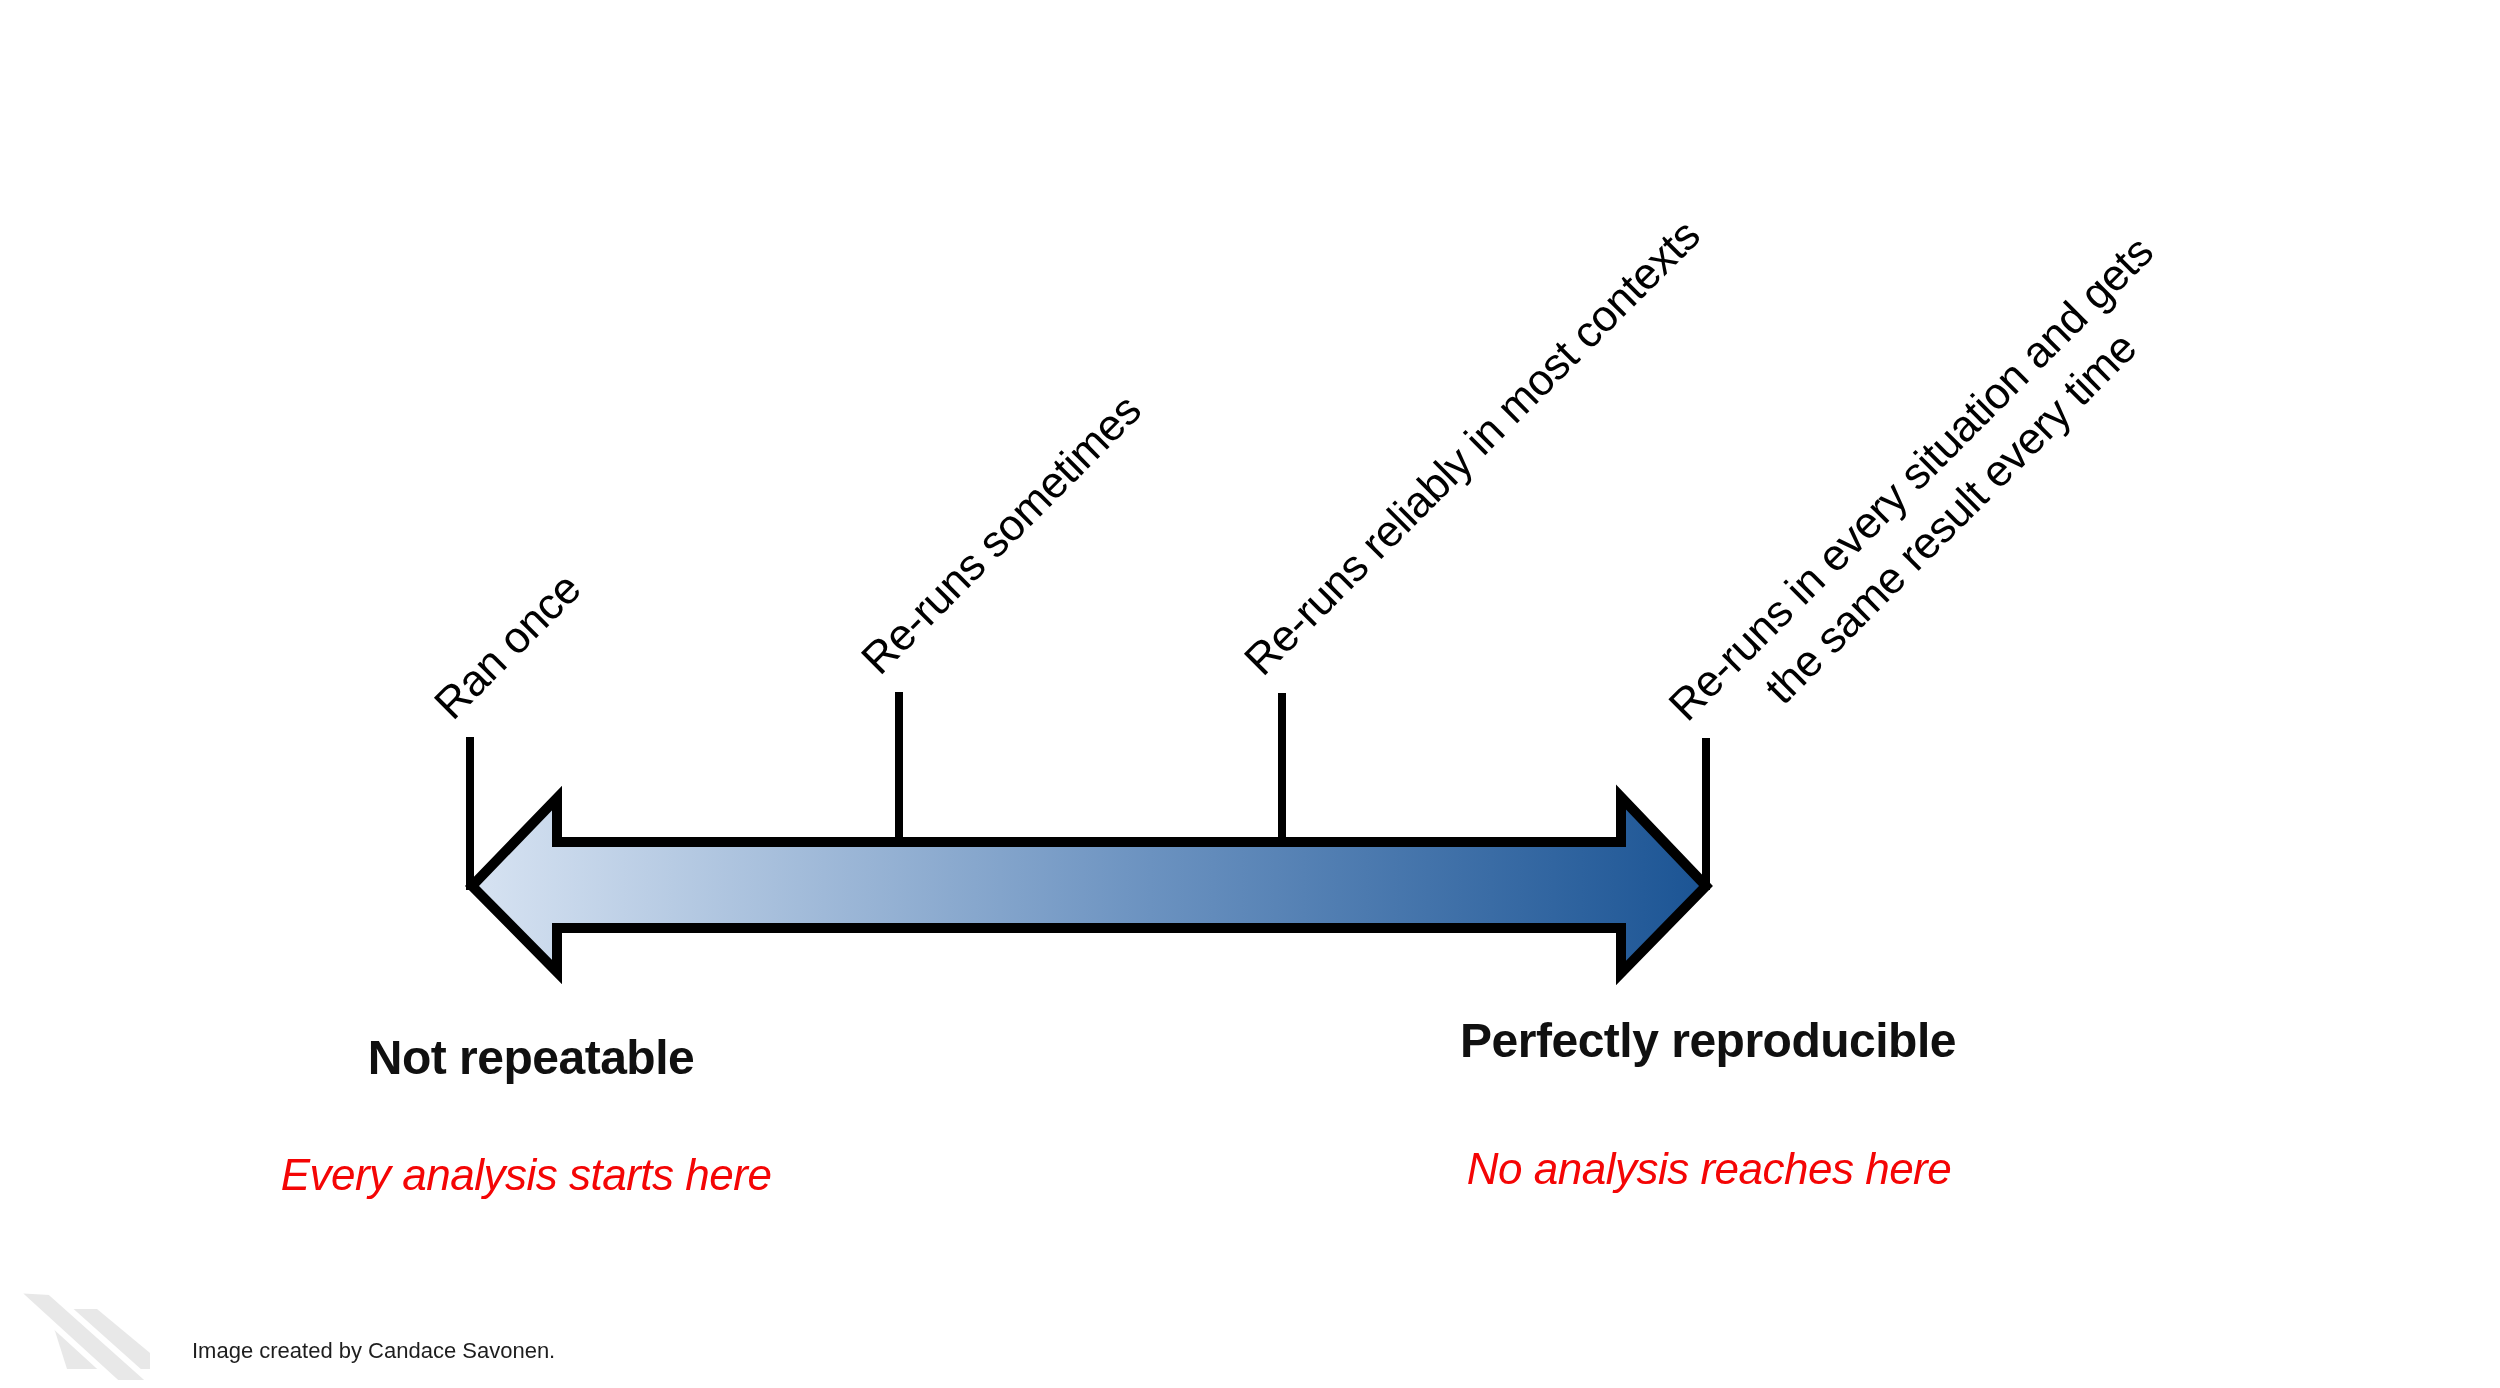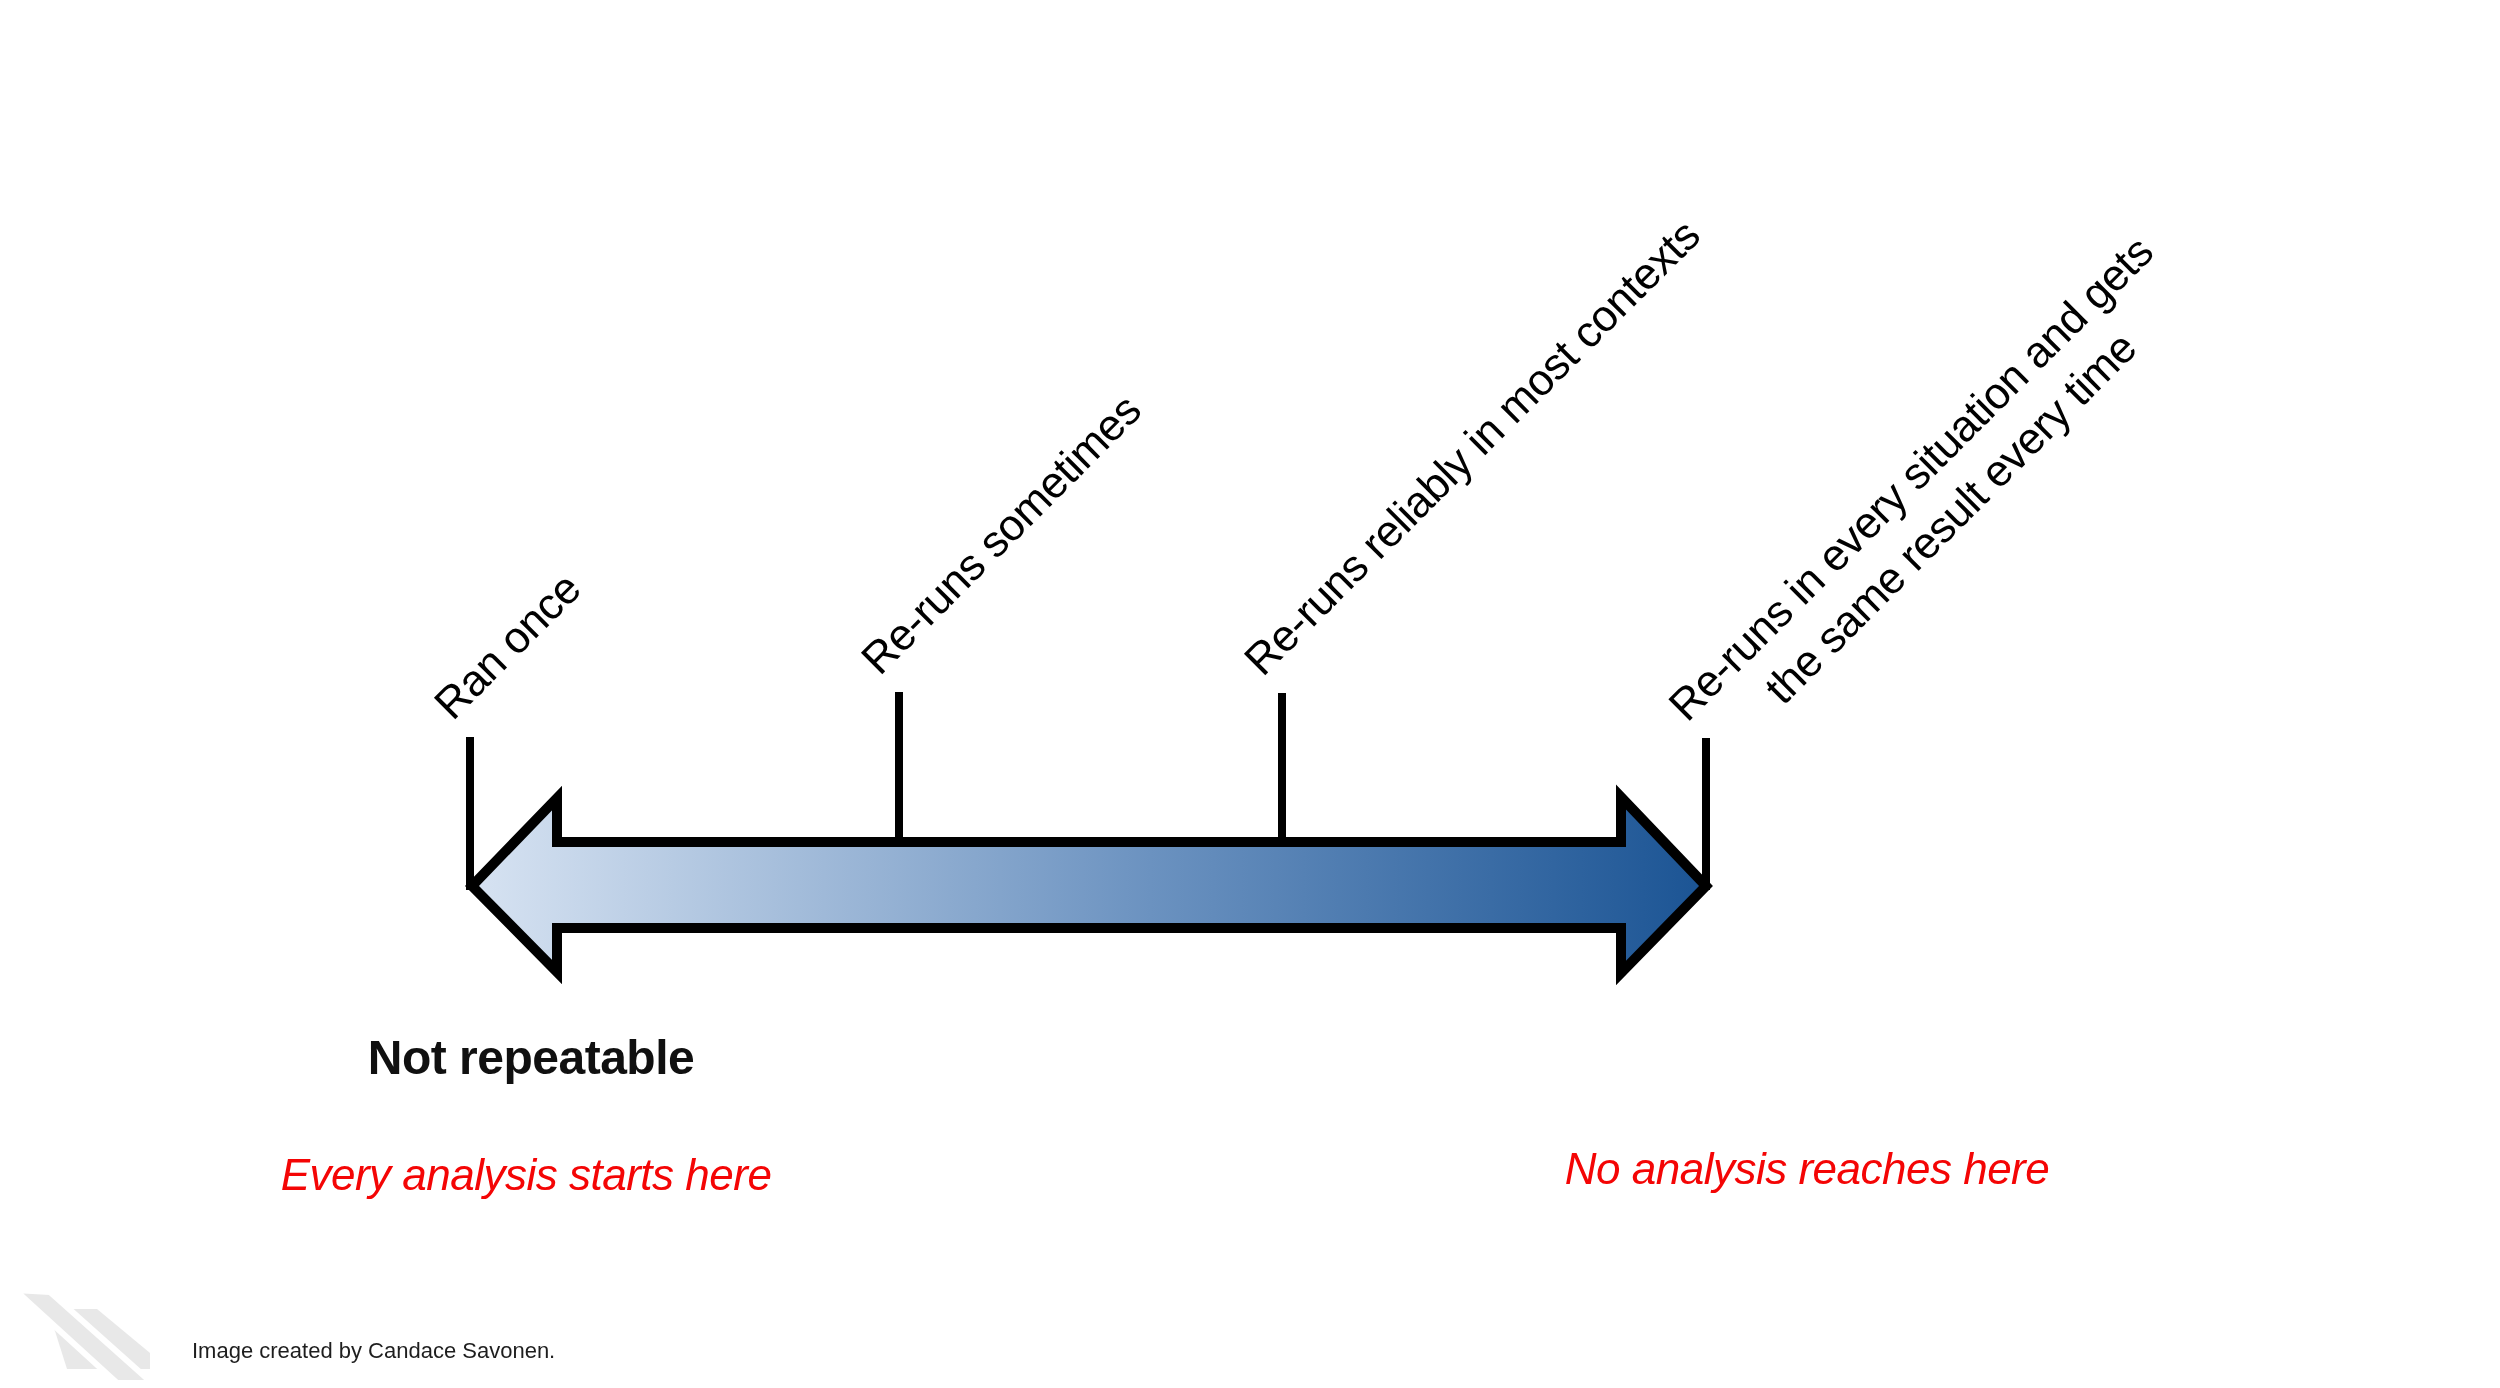--- a/index.html
+++ b/index.html
@@ -59,21 +59,21 @@
     position: absolute;
     left: 171px;
     top: 1338px;
     font-size: 22px;
     color: #1e1e1e;
     margin-left: 21px;
   }
   #title-left  { left: 523px;  top: 1030px; margin-left: 8px; }
   #title-right { left: 1708px; top: 1013px; }
   #note-left   { left: 526px;  top: 1150px; text-align: right; }
-  #note-right  { left: 1807px; top: 1144px; }
+  #note-right  { left: 1709px; top: 1144px; }
   #tick-label-1 { left: 462px;  top: 675px; }
   #tick-label-2 { left: 889px;  top: 630px; }
   #tick-label-3 { left: 1272px; top: 631px; }
   #tick-label-4 { left: 1736px; top: 660px; }
 </style>
 </head>
 <body>
 
 <div class="canvas">
 
@@ -101,19 +101,20 @@
 
   <div class="tick-label" id="tick-label-1">Ran once</div>
   <div class="tick-label" id="tick-label-2">Re-runs sometimes</div>
   <div class="tick-label" id="tick-label-3">Re-runs reliably in most contexts</div>
   <div class="tick-label multiline" id="tick-label-4">
     <div>Re-runs in every situation and gets</div>
     <div>the same result every time</div>
   </div>
 
   <div class="end-title" id="title-left">Not repeatable</div>
+  <div class="end-title" id="title-right">Perfectly reproducible</div>
 
   <div class="end-note" id="note-left">Every analysis starts here</div>
   <div class="end-note" id="note-right">No analysis reaches here</div>
 
   <div class="attribution">Image created by Candace Savonen.</div>
 
 </div>
 
 </body></html>

